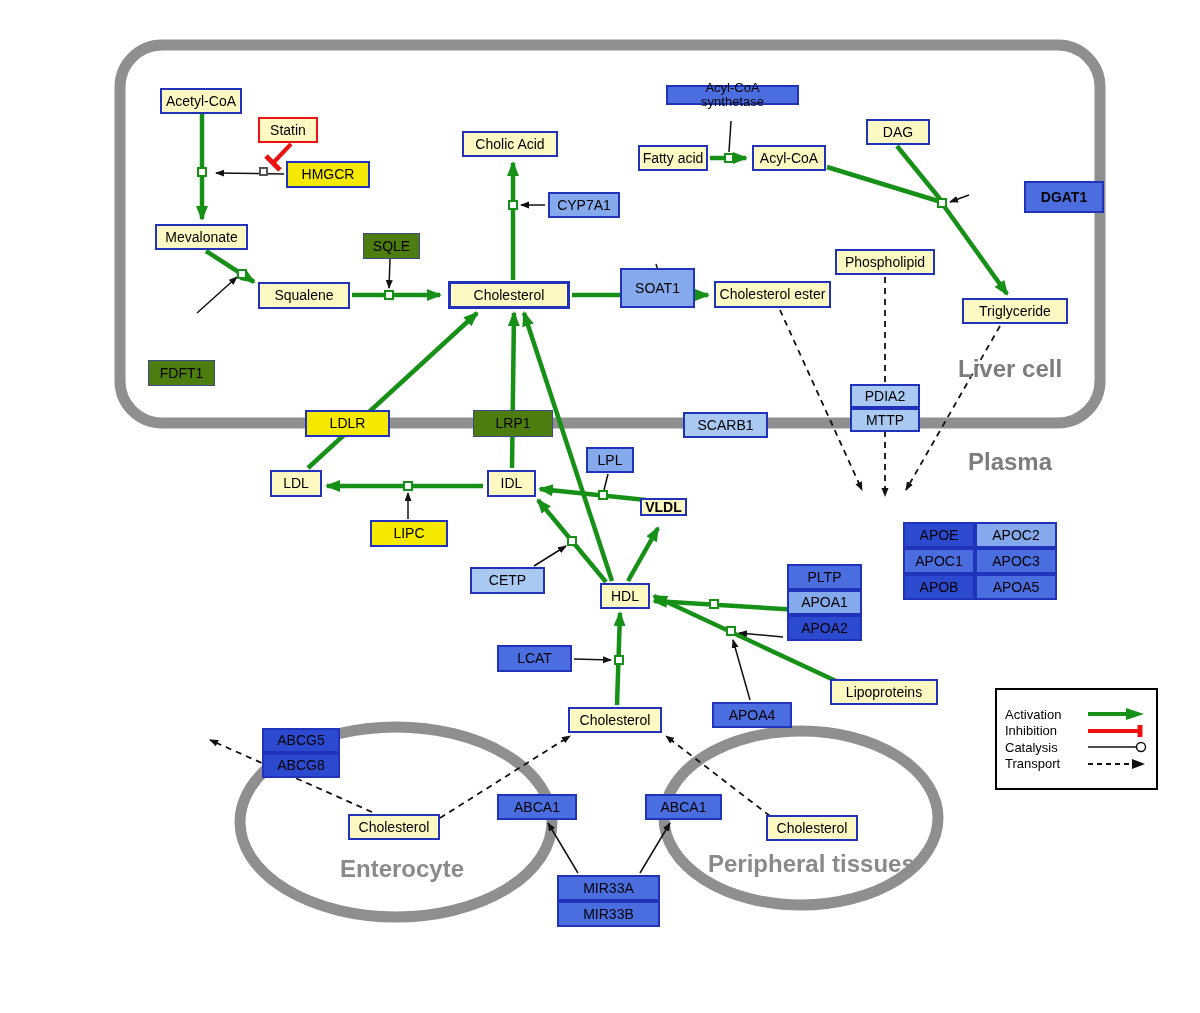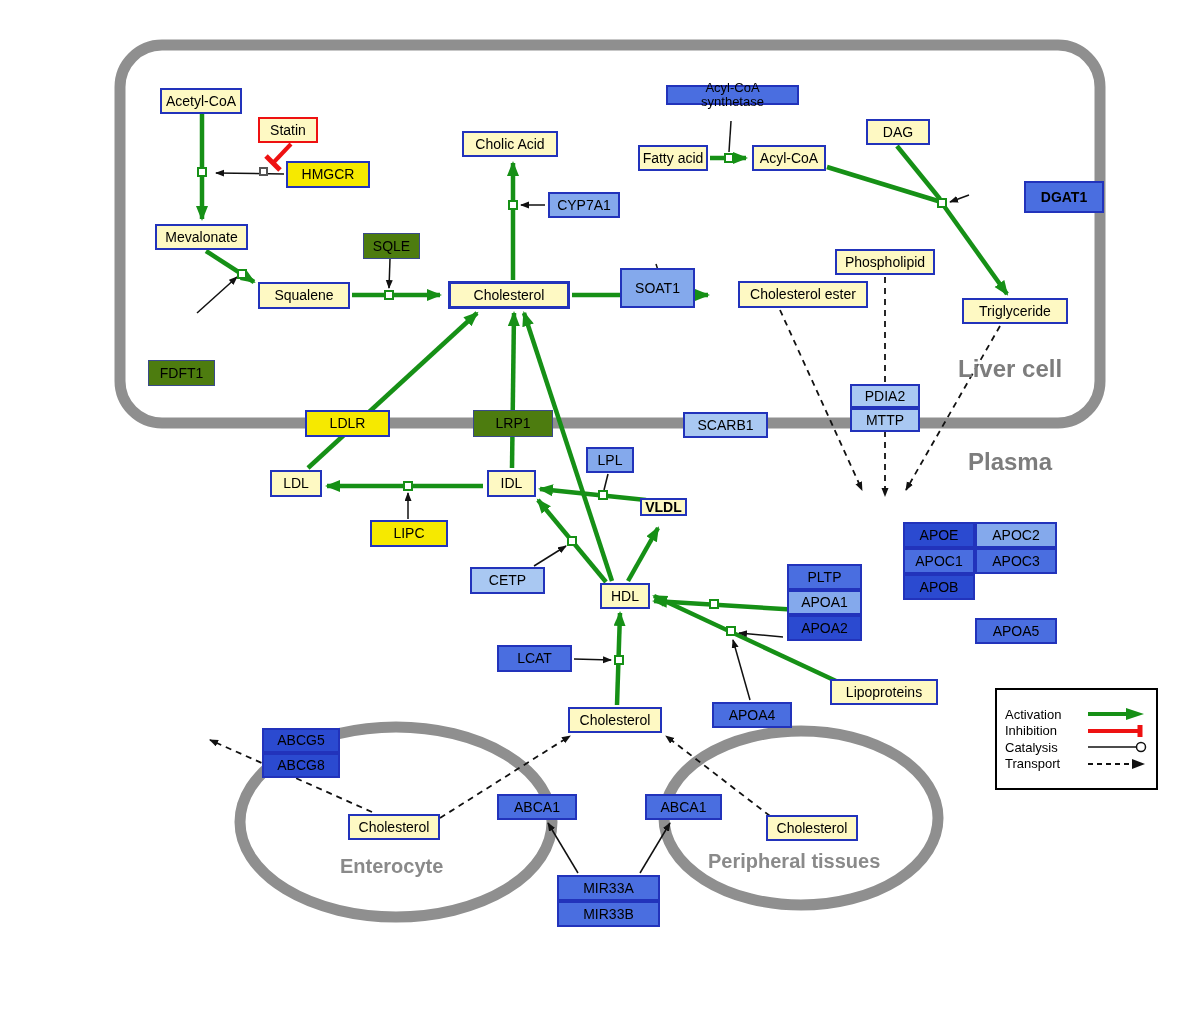--- a/index.html
+++ b/index.html
@@ -13,21 +13,21 @@
   .redborder{border:2px solid #ee1111;}
   .yellow{background:#f6e900;text-align:center;}
   .pale{background:#4d7c0f;border:1px solid #3a4a8a;}
   .blt{background:#a9c8f2;}
   .blt2{background:#84a9ec;}
   .bmd{background:#4a6ee0;}
   .bdk{background:#2b4ad0;}
   .wrap{padding:1px 12px;font-size:13px;}
   .region{position:absolute;z-index:2;font-weight:bold;color:#7d7d7d;}
   .r-big{font-size:24px;}
-  .r-med{font-size:20px;color:#8a8a8a;}
+  .r-med{font-size:24px;color:#8a8a8a;}
   #legend{position:absolute;z-index:2;left:995px;top:688px;width:163px;height:102px;
           border:2px solid #000;background:#fff;box-sizing:border-box;
           display:flex;flex-direction:column;justify-content:space-around;padding:16px 8px;}
   .leg-row{display:flex;align-items:center;justify-content:space-between;font-size:13px;color:#000;}
   .leg-icon{width:62px;height:14px;flex:0 0 auto;}
 </style>
 </head>
 <body>
 
 <div id="stage">
@@ -129,21 +129,21 @@
   <div class="node redborder" style="left:258px;top:117px;width:60px;height:26px;">Statin</div>
   <div class="node yellow" style="left:286px;top:161px;width:84px;height:27px;">HMGCR</div>
   <div class="node" style="left:155px;top:224px;width:93px;height:26px;">Mevalonate</div>
   <div class="node pale" style="left:148px;top:314px;width:67px;height:26px;margin-top:46px;">FDFT1</div>
   <div class="node" style="left:258px;top:282px;width:92px;height:27px;">Squalene</div>
   <div class="node pale" style="left:363px;top:233px;width:57px;height:26px;">SQLE</div>
   <div class="node thick" style="left:448px;top:281px;width:122px;height:28px;">Cholesterol</div>
   <div class="node" style="left:462px;top:131px;width:96px;height:26px;">Cholic Acid</div>
   <div class="node blt2" style="left:548px;top:192px;width:72px;height:26px;">CYP7A1</div>
   <div class="node blt2" style="left:620px;top:238px;width:75px;height:40px;margin-top:30px;">SOAT1</div>
-  <div class="node" style="left:714px;top:281px;width:130px;height:27px;margin-left:24px;">Cholesterol ester</div>
+  <div class="node" style="left:714px;top:281px;width:117px;height:27px;">Cholesterol ester</div>
   <div class="node bmd wrap" style="left:666px;top:85px;width:133px;height:20px;">Acyl-CoA synthetase</div>
   <div class="node" style="left:638px;top:145px;width:70px;height:26px;">Fatty acid</div>
   <div class="node" style="left:752px;top:145px;width:74px;height:26px;">Acyl-CoA</div>
   <div class="node" style="left:866px;top:119px;width:64px;height:26px;">DAG</div>
   <div class="node bmd" style="left:1024px;top:181px;width:80px;height:32px;font-weight:bold;">DGAT1</div>
   <div class="node" style="left:835px;top:249px;width:100px;height:26px;">Phospholipid</div>
   <div class="node" style="left:962px;top:298px;width:106px;height:26px;">Triglyceride</div>
   <div class="node blt" style="left:850px;top:384px;width:70px;height:24px;">PDIA2</div>
   <div class="node blt" style="left:850px;top:408px;width:70px;height:24px;">MTTP</div>
 
@@ -163,21 +163,21 @@
   <div class="node blt2" style="left:787px;top:590px;width:75px;height:25px;">APOA1</div>
   <div class="node bdk" style="left:787px;top:615px;width:75px;height:26px;">APOA2</div>
   <div class="node bmd" style="left:712px;top:702px;width:80px;height:26px;text-align:center;">APOA4</div>
   <div class="node" style="left:830px;top:679px;width:108px;height:26px;">Lipoproteins</div>
 
   <div class="node bdk" style="left:903px;top:522px;width:72px;height:26px;">APOE</div>
   <div class="node blt2" style="left:975px;top:522px;width:82px;height:26px;">APOC2</div>
   <div class="node bmd" style="left:903px;top:548px;width:72px;height:26px;">APOC1</div>
   <div class="node bmd" style="left:975px;top:548px;width:82px;height:26px;">APOC3</div>
   <div class="node bdk" style="left:903px;top:574px;width:72px;height:26px;">APOB</div>
-  <div class="node bmd" style="left:975px;top:574px;width:82px;height:26px;margin-top:44px;">APOA5</div>
+  <div class="node bmd" style="left:975px;top:574px;width:82px;height:26px;">APOA5</div>
 
   <div class="node" style="left:568px;top:707px;width:94px;height:26px;">Cholesterol</div>
   <div class="node bdk" style="left:262px;top:728px;width:78px;height:25px;">ABCG5</div>
   <div class="node bdk" style="left:262px;top:753px;width:78px;height:25px;">ABCG8</div>
   <div class="node" style="left:348px;top:814px;width:92px;height:26px;">Cholesterol</div>
   <div class="node bmd" style="left:497px;top:794px;width:80px;height:26px;">ABCA1</div>
   <div class="node bmd" style="left:645px;top:794px;width:77px;height:26px;">ABCA1</div>
   <div class="node" style="left:766px;top:815px;width:92px;height:26px;">Cholesterol</div>
   <div class="node bmd" style="left:557px;top:875px;width:103px;height:26px;">MIR33A</div>
   <div class="node bmd" style="left:557px;top:901px;width:103px;height:26px;">MIR33B</div>

